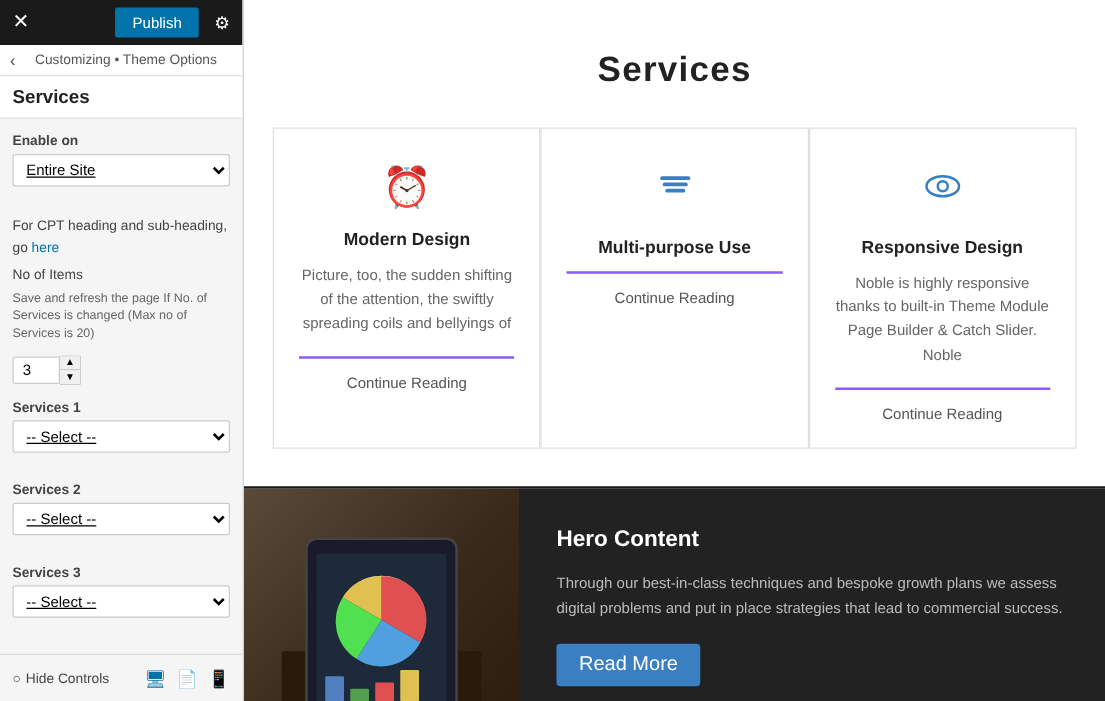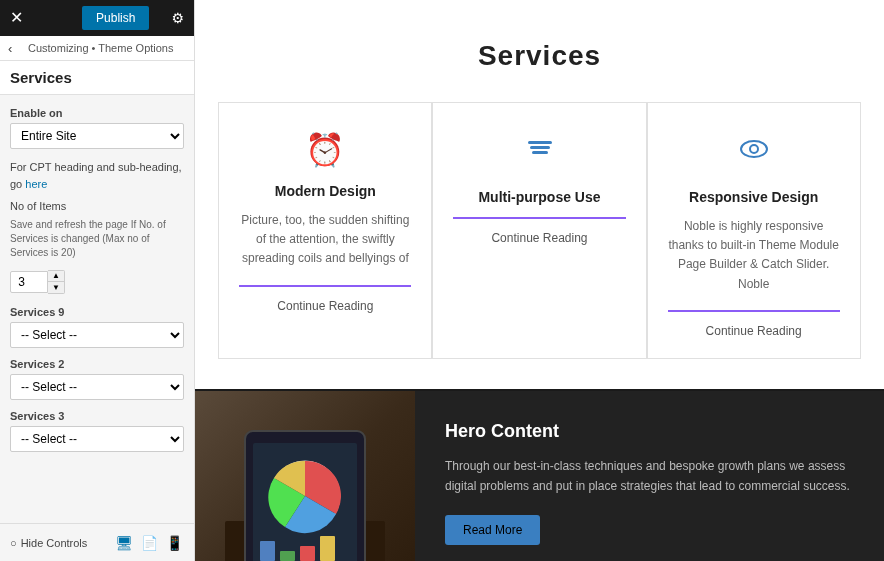--- a/index.html
+++ b/index.html
@@ -93,22 +93,23 @@
       font-weight: 700;
     }
 
     .field-select {
       width: 100%;
       border: 1px solid #ccc;
       padding: 4px 6px;
       font-size: 12px;
       background: #fff;
       border-radius: 2px;
-      margin-bottom: 10px;
+      margin-bottom: 24px;
       appearance: auto;
+      text-decoration: underline;
     }
 
     .hint-text {
       font-size: 11px;
       color: #444;
       margin-bottom: 8px;
       line-height: 1.5;
     }
     .hint-text a { color: #0073aa; text-decoration: none; }
 
@@ -291,36 +292,36 @@
       margin-bottom: 14px;
     }
     .hero-desc {
       font-size: 12px;
       color: #bbb;
       line-height: 1.7;
       margin-bottom: 18px;
     }
     .read-more-btn {
       background: #3a7fc1;
-      color: #000000;
+      color: #ffffff;
       border: none;
       padding: 8px 18px;
-      font-size: 12px;
+      font-size: 16px;
       border-radius: 3px;
       cursor: pointer;
     }
   </style>
 </head>
 <body>
 
 <div class="left-panel">
 
   <div class="top-bar">
     <button class="close-btn">✕</button>
-    <div style="display:flex;align-items:center;gap:22px;">
+    <div style="display:flex;align-items:center;gap:12px;">
       <button class="publish-btn">Publish</button>
       <span class="settings-icon">⚙</span>
     </div>
   </div>
 
   <div class="breadcrumb-bar">
     <button class="breadcrumb-back">‹</button>
     <span class="breadcrumb-text">Customizing • Theme Options</span>
   </div>
 
@@ -344,21 +345,21 @@
     <div class="number-input-wrap">
       <input class="number-input" type="number" value="3" style="">
       <div class="number-spinners">
         <button class="spin-btn">▲</button>
         <button class="spin-btn">▼</button>
       </div>
     </div>
 
     
     <div>
-      <div class="field-label">Services 9</div>
+      <div class="field-label">Services 1</div>
       <select class="field-select">
         <option>-- Select --</option>
       </select>
     </div>
 
     <div>
       <div class="field-label">Services 2</div>
       <select class="field-select">
         <option>-- Select --</option>
       </select>

